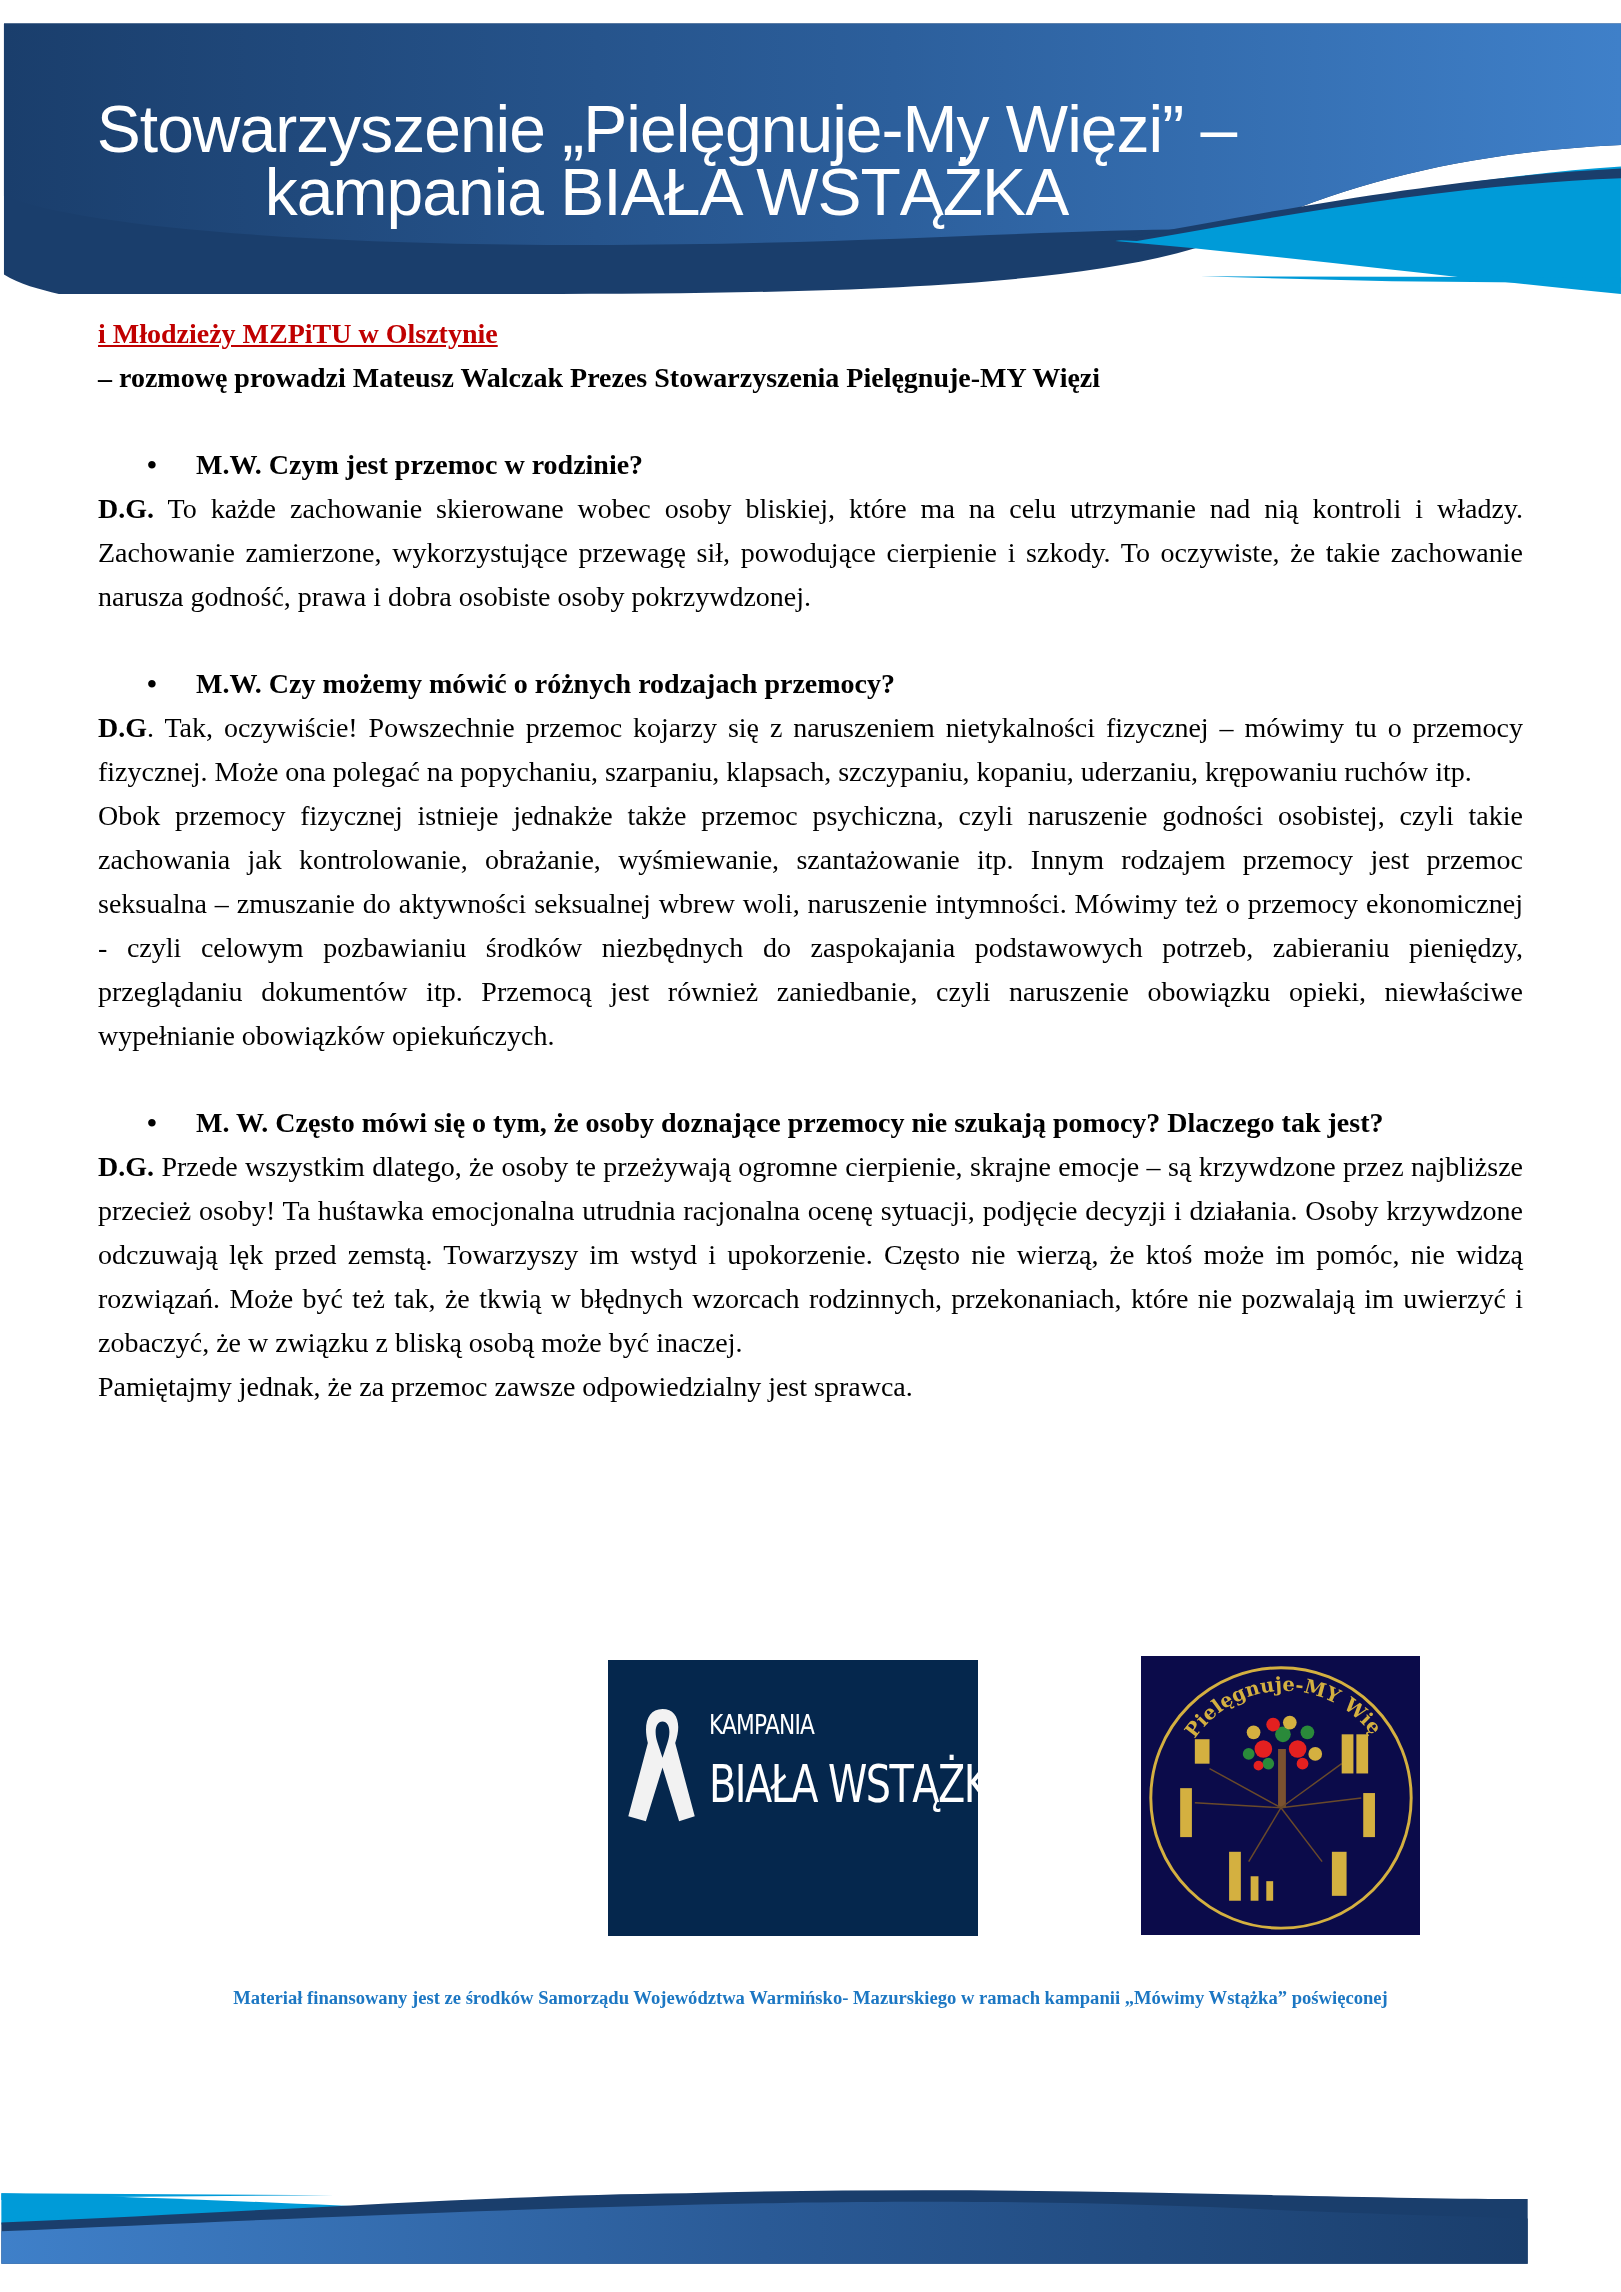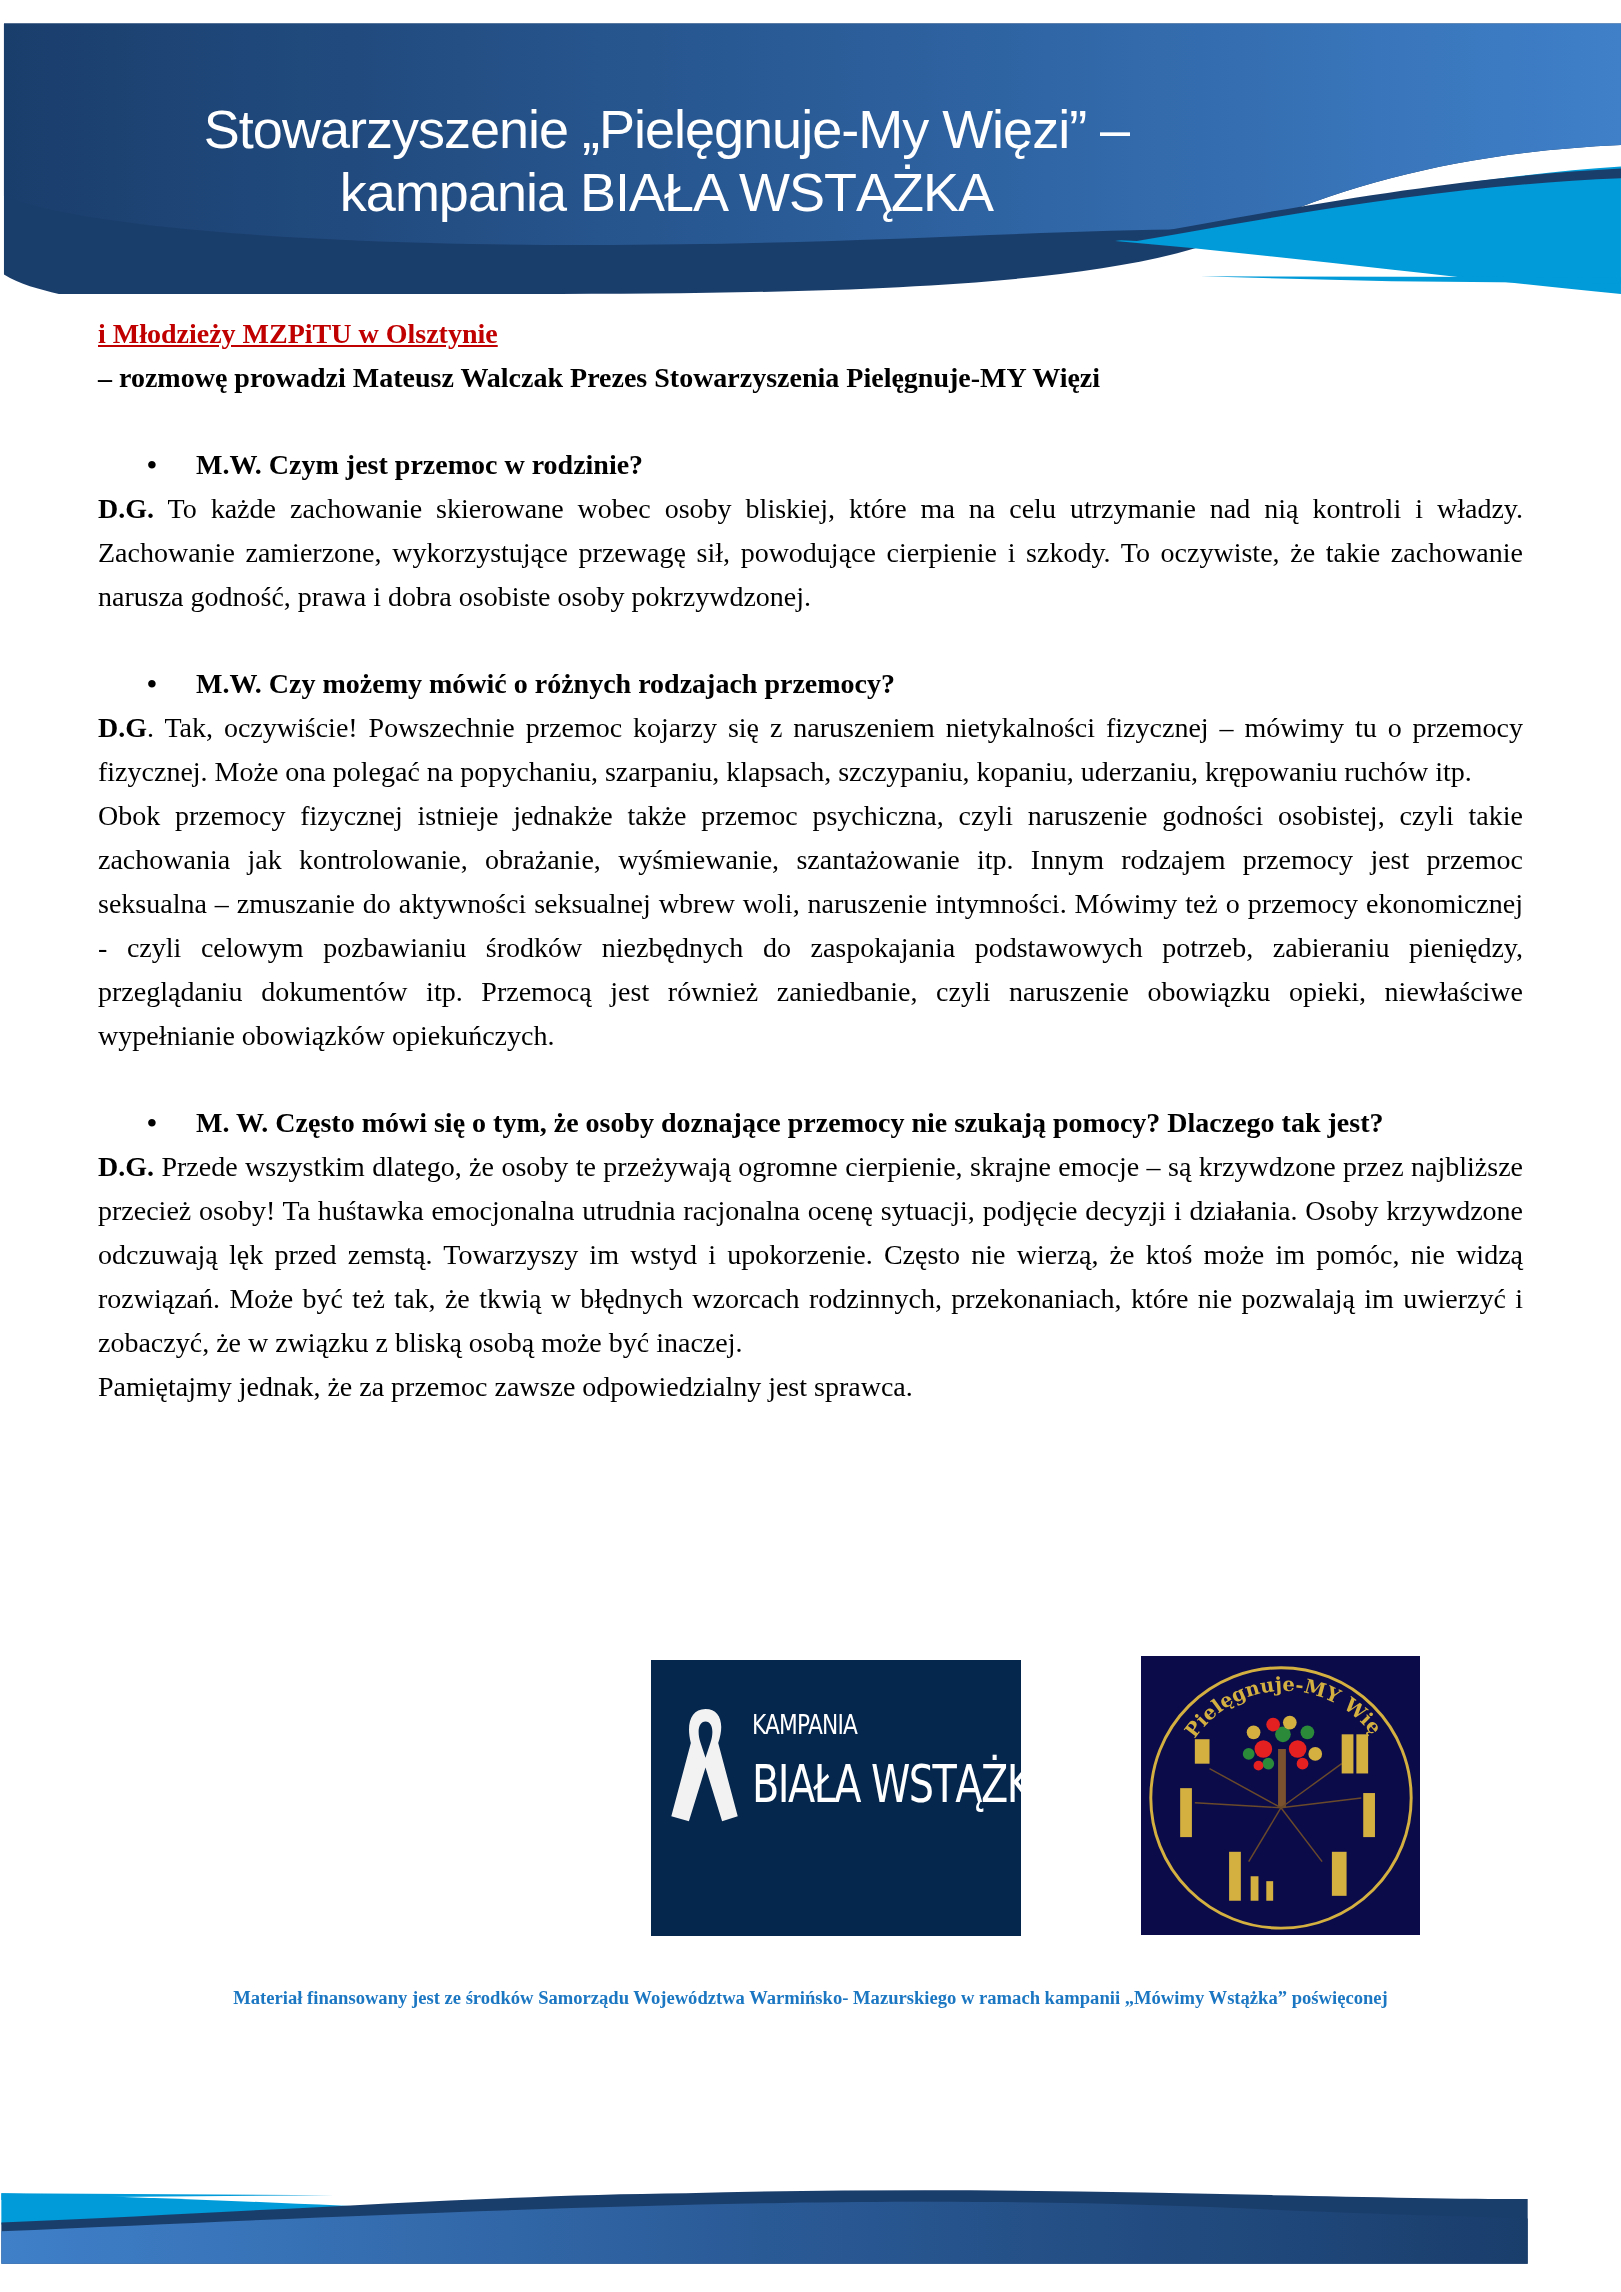--- a/index.html
+++ b/index.html
@@ -2,21 +2,21 @@
 <html><head>
   <meta charset="utf-8">
   <style>
     html, body { margin: 0; padding: 0; background: #ffffff; }
     body { width: 1621px; height: 2293px; position: relative; overflow: hidden; }
 
     .header-band { position: absolute; left: 0; top: 0; width: 1621px; height: 294px; }
     .header-band svg { position: absolute; left: 0; top: 0; }
     .header-title {
       position: absolute; left: 0; top: 98px; width: 1333px; text-align: center;
-      font-family: "Liberation Sans", sans-serif; font-size: 54px; line-height: 63px;
+      font-family: "Liberation Sans", sans-serif; font-size: 66px; line-height: 63px;
       color: #ffffff; letter-spacing: -1px;
     }
     .header-title div { display: block; }
 
     .content {
       position: absolute; left: 98px; top: 312px; width: 1425px;
       font-family: "Liberation Serif", serif; font-size: 28px; line-height: 44px; color: #000;
     }
     .intro-red { color: #c00000; font-weight: bold; text-decoration: underline; text-align: justify; text-align-last: left; }
     .intro-red .line { display: block; }
@@ -25,21 +25,21 @@
     .q {
       font-weight: bold; position: relative; padding-left: 98px; text-align: justify;
     }
     .q .bullet { position: absolute; left: 49px; top: 0; }
     .a { text-align: justify; }
     .a b { font-weight: bold; margin-top: 37px; }
     .a p { margin: 0; }
 
     .logos { position: absolute; top: 1647px; left: 0; width: 1621px; height: 294px; }
     .logo-wm { position: absolute; left: 221px; top: 0; width: 265px; height: 206px; }
-    .logo-bw { position: absolute; left: 608px; top: 12.7px; width: 370px; height: 276px; background: #05274d; margin-left: 43px; }
+    .logo-bw { position: absolute; left: 608px; top: 12.7px; width: 370px; height: 276px; background: #05274d; }
     .logo-bw .k1 { position: absolute; left: 101px; top: 49px; color: #fff; font-family: "DejaVu Sans", sans-serif; font-size: 26.5px; letter-spacing: -1px; transform: scaleX(0.82); transform-origin: left; }
     .logo-bw .k2 { position: absolute; left: 101px; top: 95px; color: #fff; font-family: "DejaVu Sans", sans-serif; font-size: 51px; letter-spacing: -2px; transform: scaleX(0.78); transform-origin: left; white-space: nowrap;}
     .logo-bw svg { position: absolute; left: 19.6px; top: 44px; }
     .logo-pmw { position: absolute; left: 1141px; top: 8.8px; width: 279px; height: 279px; background: #0b0b4a; }
 
     .footer-note {
       position: absolute; top: 1987px; left: 98px; width: 1425px; text-align: center;
       font-family: "Liberation Serif", serif; font-weight: bold; font-size: 18.6px; line-height: 21.6px; color: #1c77c3;
     }
     .bottom-band { position: absolute; left: 0; top: 2156px; width: 1621px; height: 136px; }

